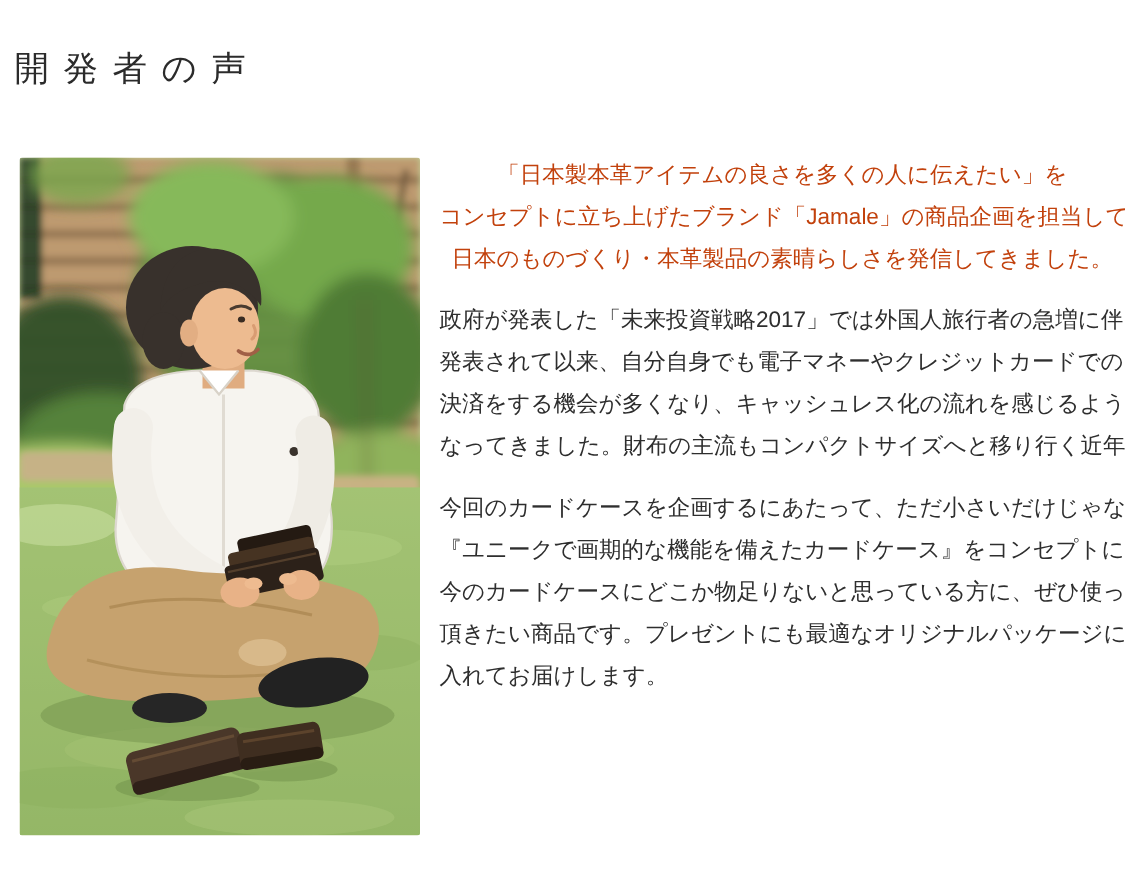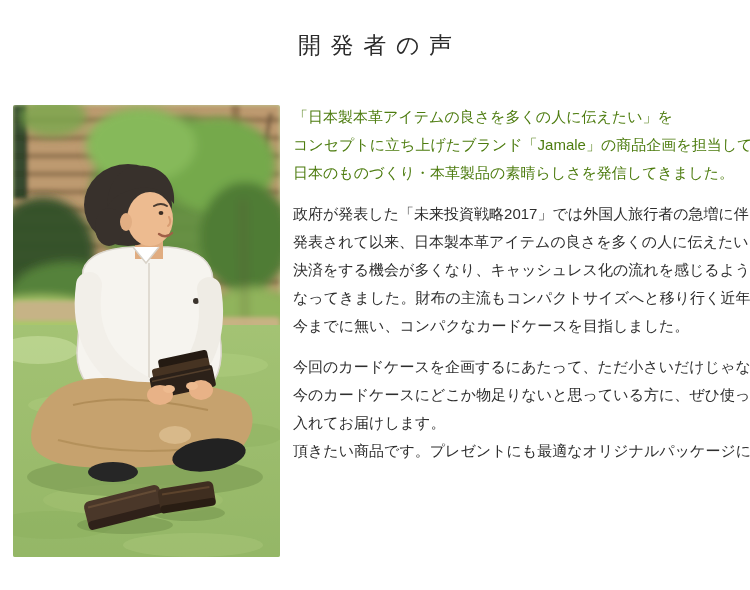--- a/index.html
+++ b/index.html
@@ -14,21 +14,20 @@
     height: 590px;
     background: #ffffff;
     overflow: hidden;
   }
   .title {
     position: absolute;
     top: 30px;
     left: 0;
     width: 100%;
     margin: 0;
-    text-align: center;
     font-size: 23px;
     font-weight: 500;
     letter-spacing: 0.42em;
     text-indent: 0.42em;
     color: #2b2b2b;
   }
   .photo-wrap {
     position: absolute;
     left: 13px;
     top: 105px;
@@ -192,33 +191,33 @@
         <g transform="rotate(-9 172 394)">
           <rect x="146" y="380" width="56" height="24" rx="5" fill="#3f2e20"></rect>
           <rect x="146" y="397" width="56" height="8" rx="4" fill="#291d13"></rect>
           <line x1="150" y1="386" x2="198" y2="386" stroke="#64492f" stroke-width="2" opacity="0.8"></line>
         </g>
       </g>
     </svg>
   </figure>
 
   <div class="text-col">
-    <p class="para" style="color: #4d7c0f;">
+    <p class="para" style="color: #c2410c; text-align: center;">
       <span class="ln">「日本製本革アイテムの良さを多くの人に伝えたい」を</span>
       <span class="ln">コンセプトに立ち上げたブランド「Jamale」の商品企画を担当して5年。</span>
       <span class="ln">日本のものづくり・本革製品の素晴らしさを発信してきました。</span>
     </p>
     <p class="para" style="color: rgb(46, 46, 46);">
       <span class="ln">政府が発表した「未来投資戦略2017」では外国人旅行者の急増に伴い</span>
-      <span class="ln">発表されて以来、日本製本革アイテムの良さを多くの人に伝えたい</span>
+      <span class="ln">発表されて以来、自分自身でも電子マネーやクレジットカードでの</span>
       <span class="ln">決済をする機会が多くなり、キャッシュレス化の流れを感じるように</span>
       <span class="ln">なってきました。財布の主流もコンパクトサイズへと移り行く近年。</span>
-      <span class="ln">今までに無い、コンパクなカードケースを目指しました。</span>
     </p>
     <p class="para" style="color: rgb(46, 46, 46);">
       <span class="ln">今回のカードケースを企画するにあたって、ただ小さいだけじゃない</span>
+      <span class="ln">『ユニークで画期的な機能を備えたカードケース』をコンセプトに</span>
       <span class="ln">今のカードケースにどこか物足りないと思っている方に、ぜひ使って</span>
+      <span class="ln">頂きたい商品です。プレゼントにも最適なオリジナルパッケージに</span>
       <span class="ln">入れてお届けします。</span>
-      <span class="ln">頂きたい商品です。プレゼントにも最適なオリジナルパッケージに</span>
     </p>
   </div>
 
 </div>
 
 </body></html>

